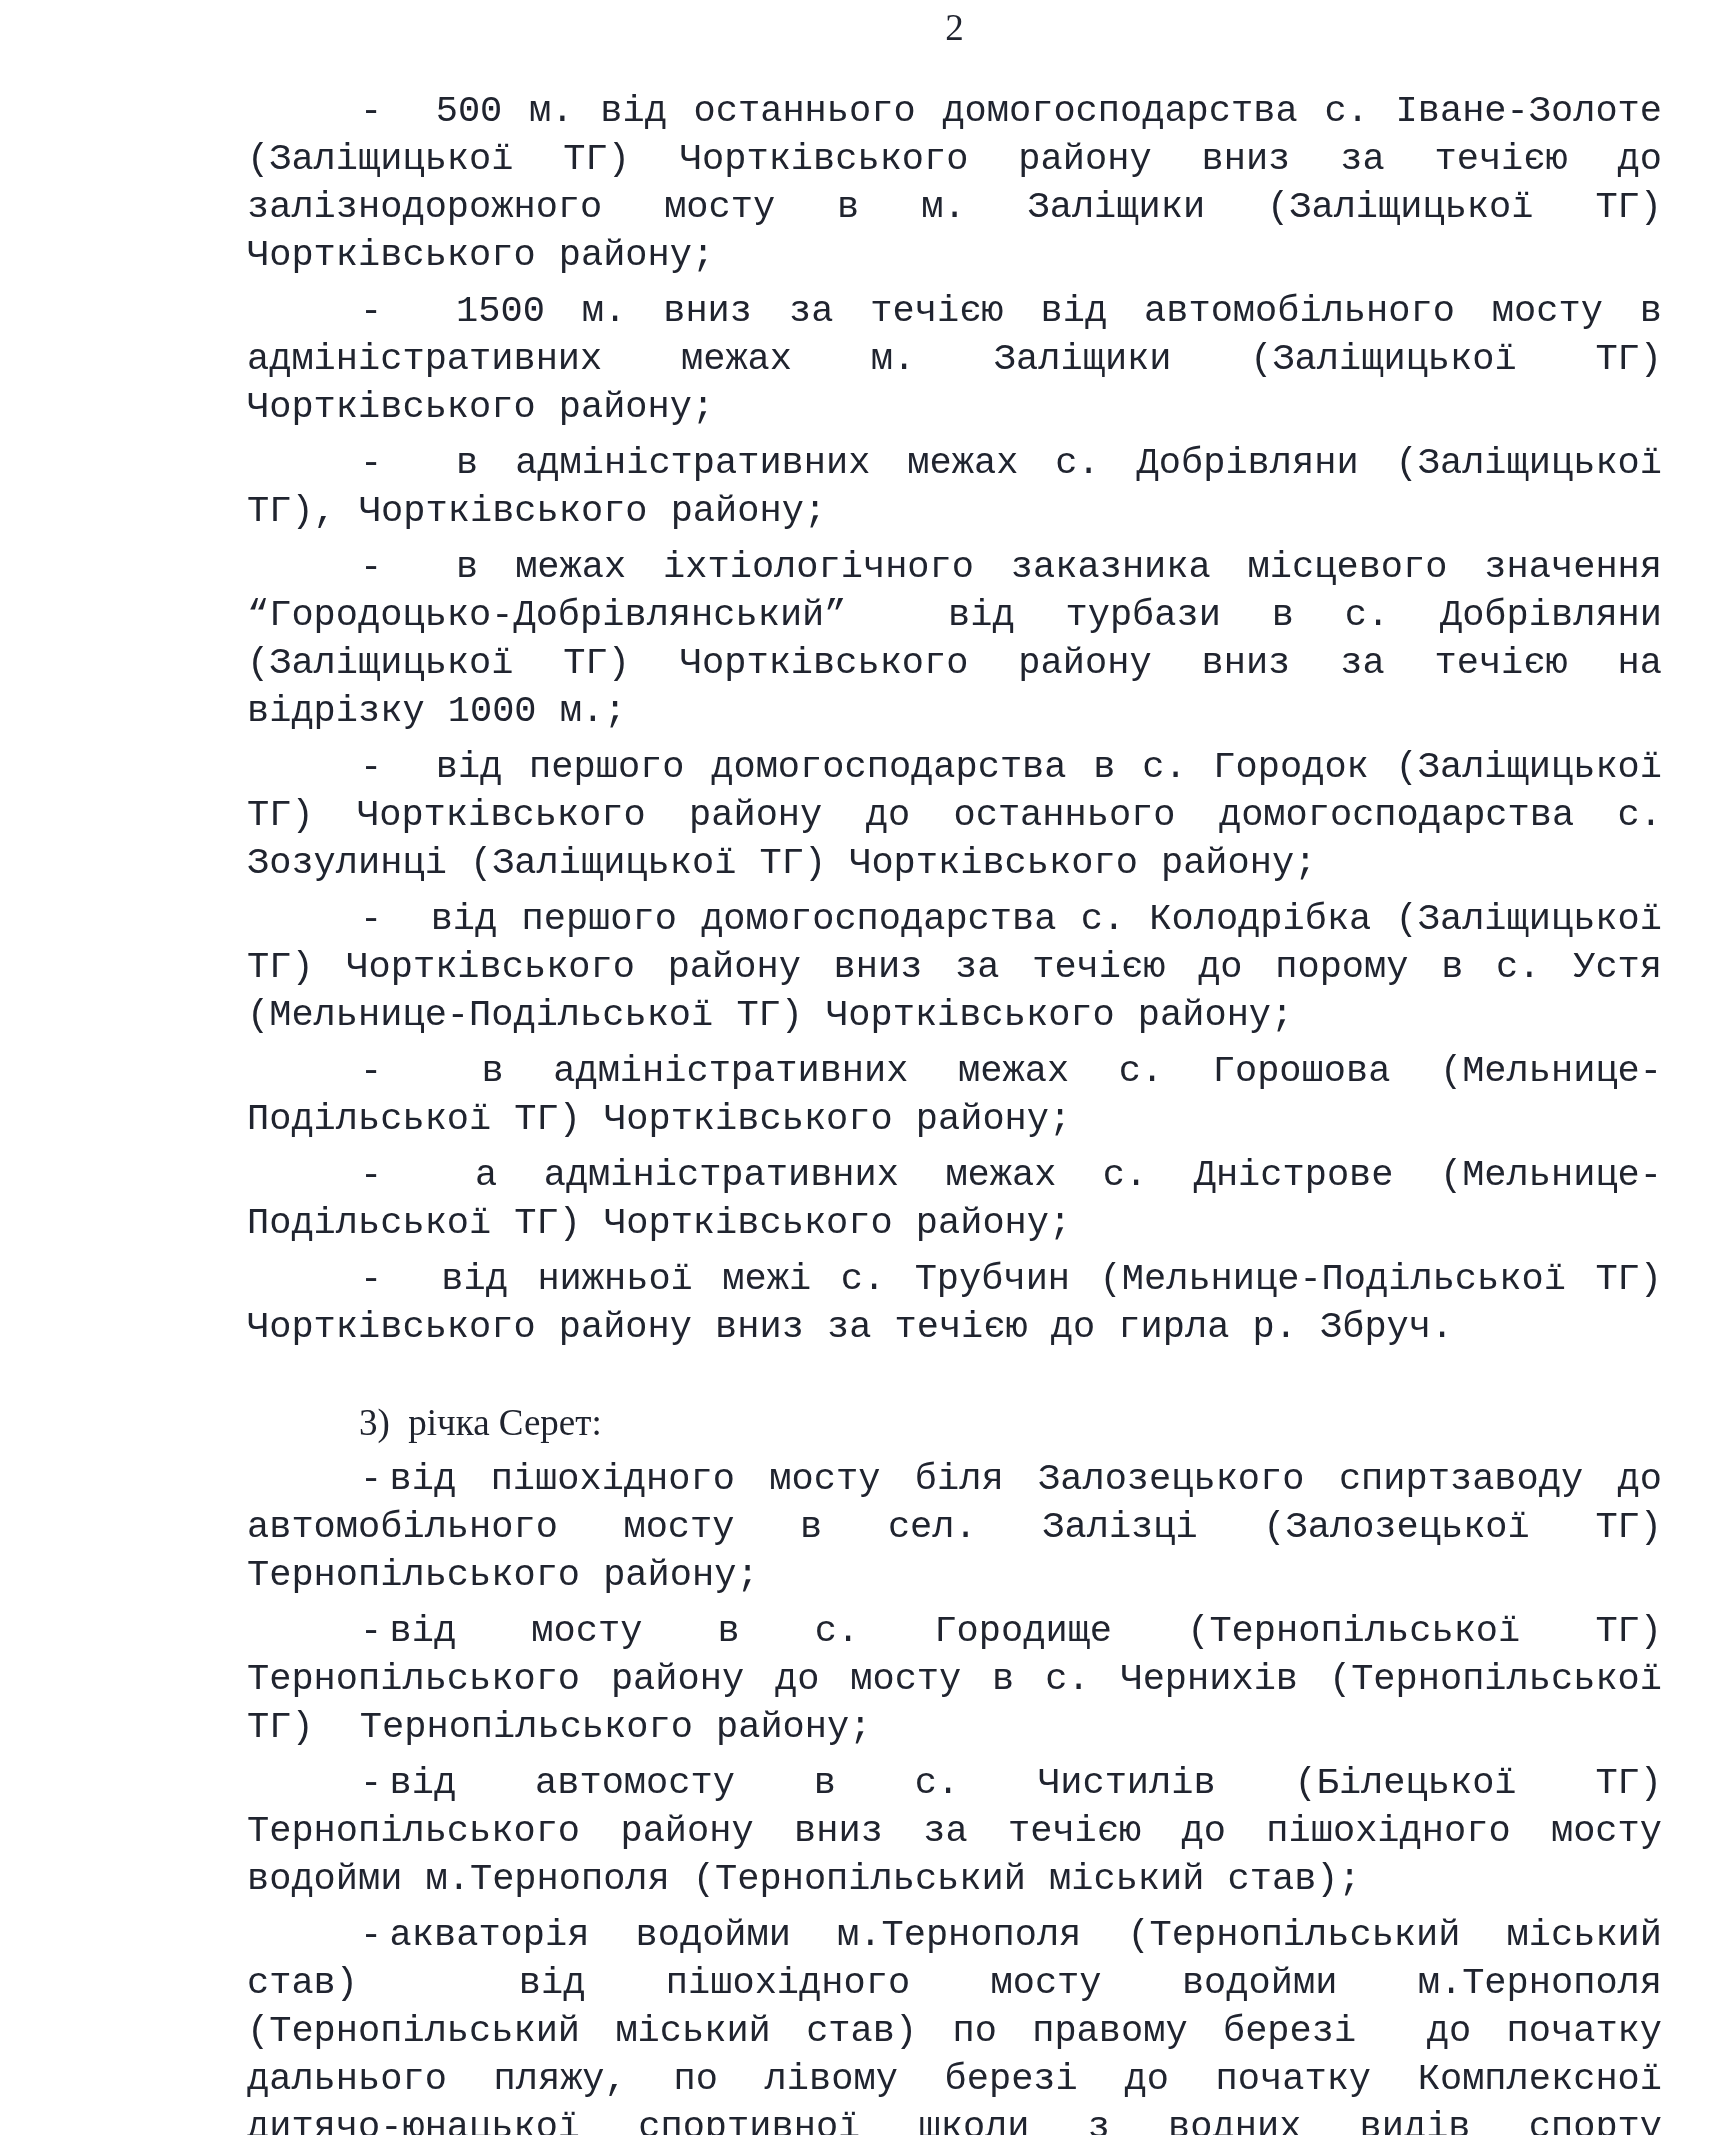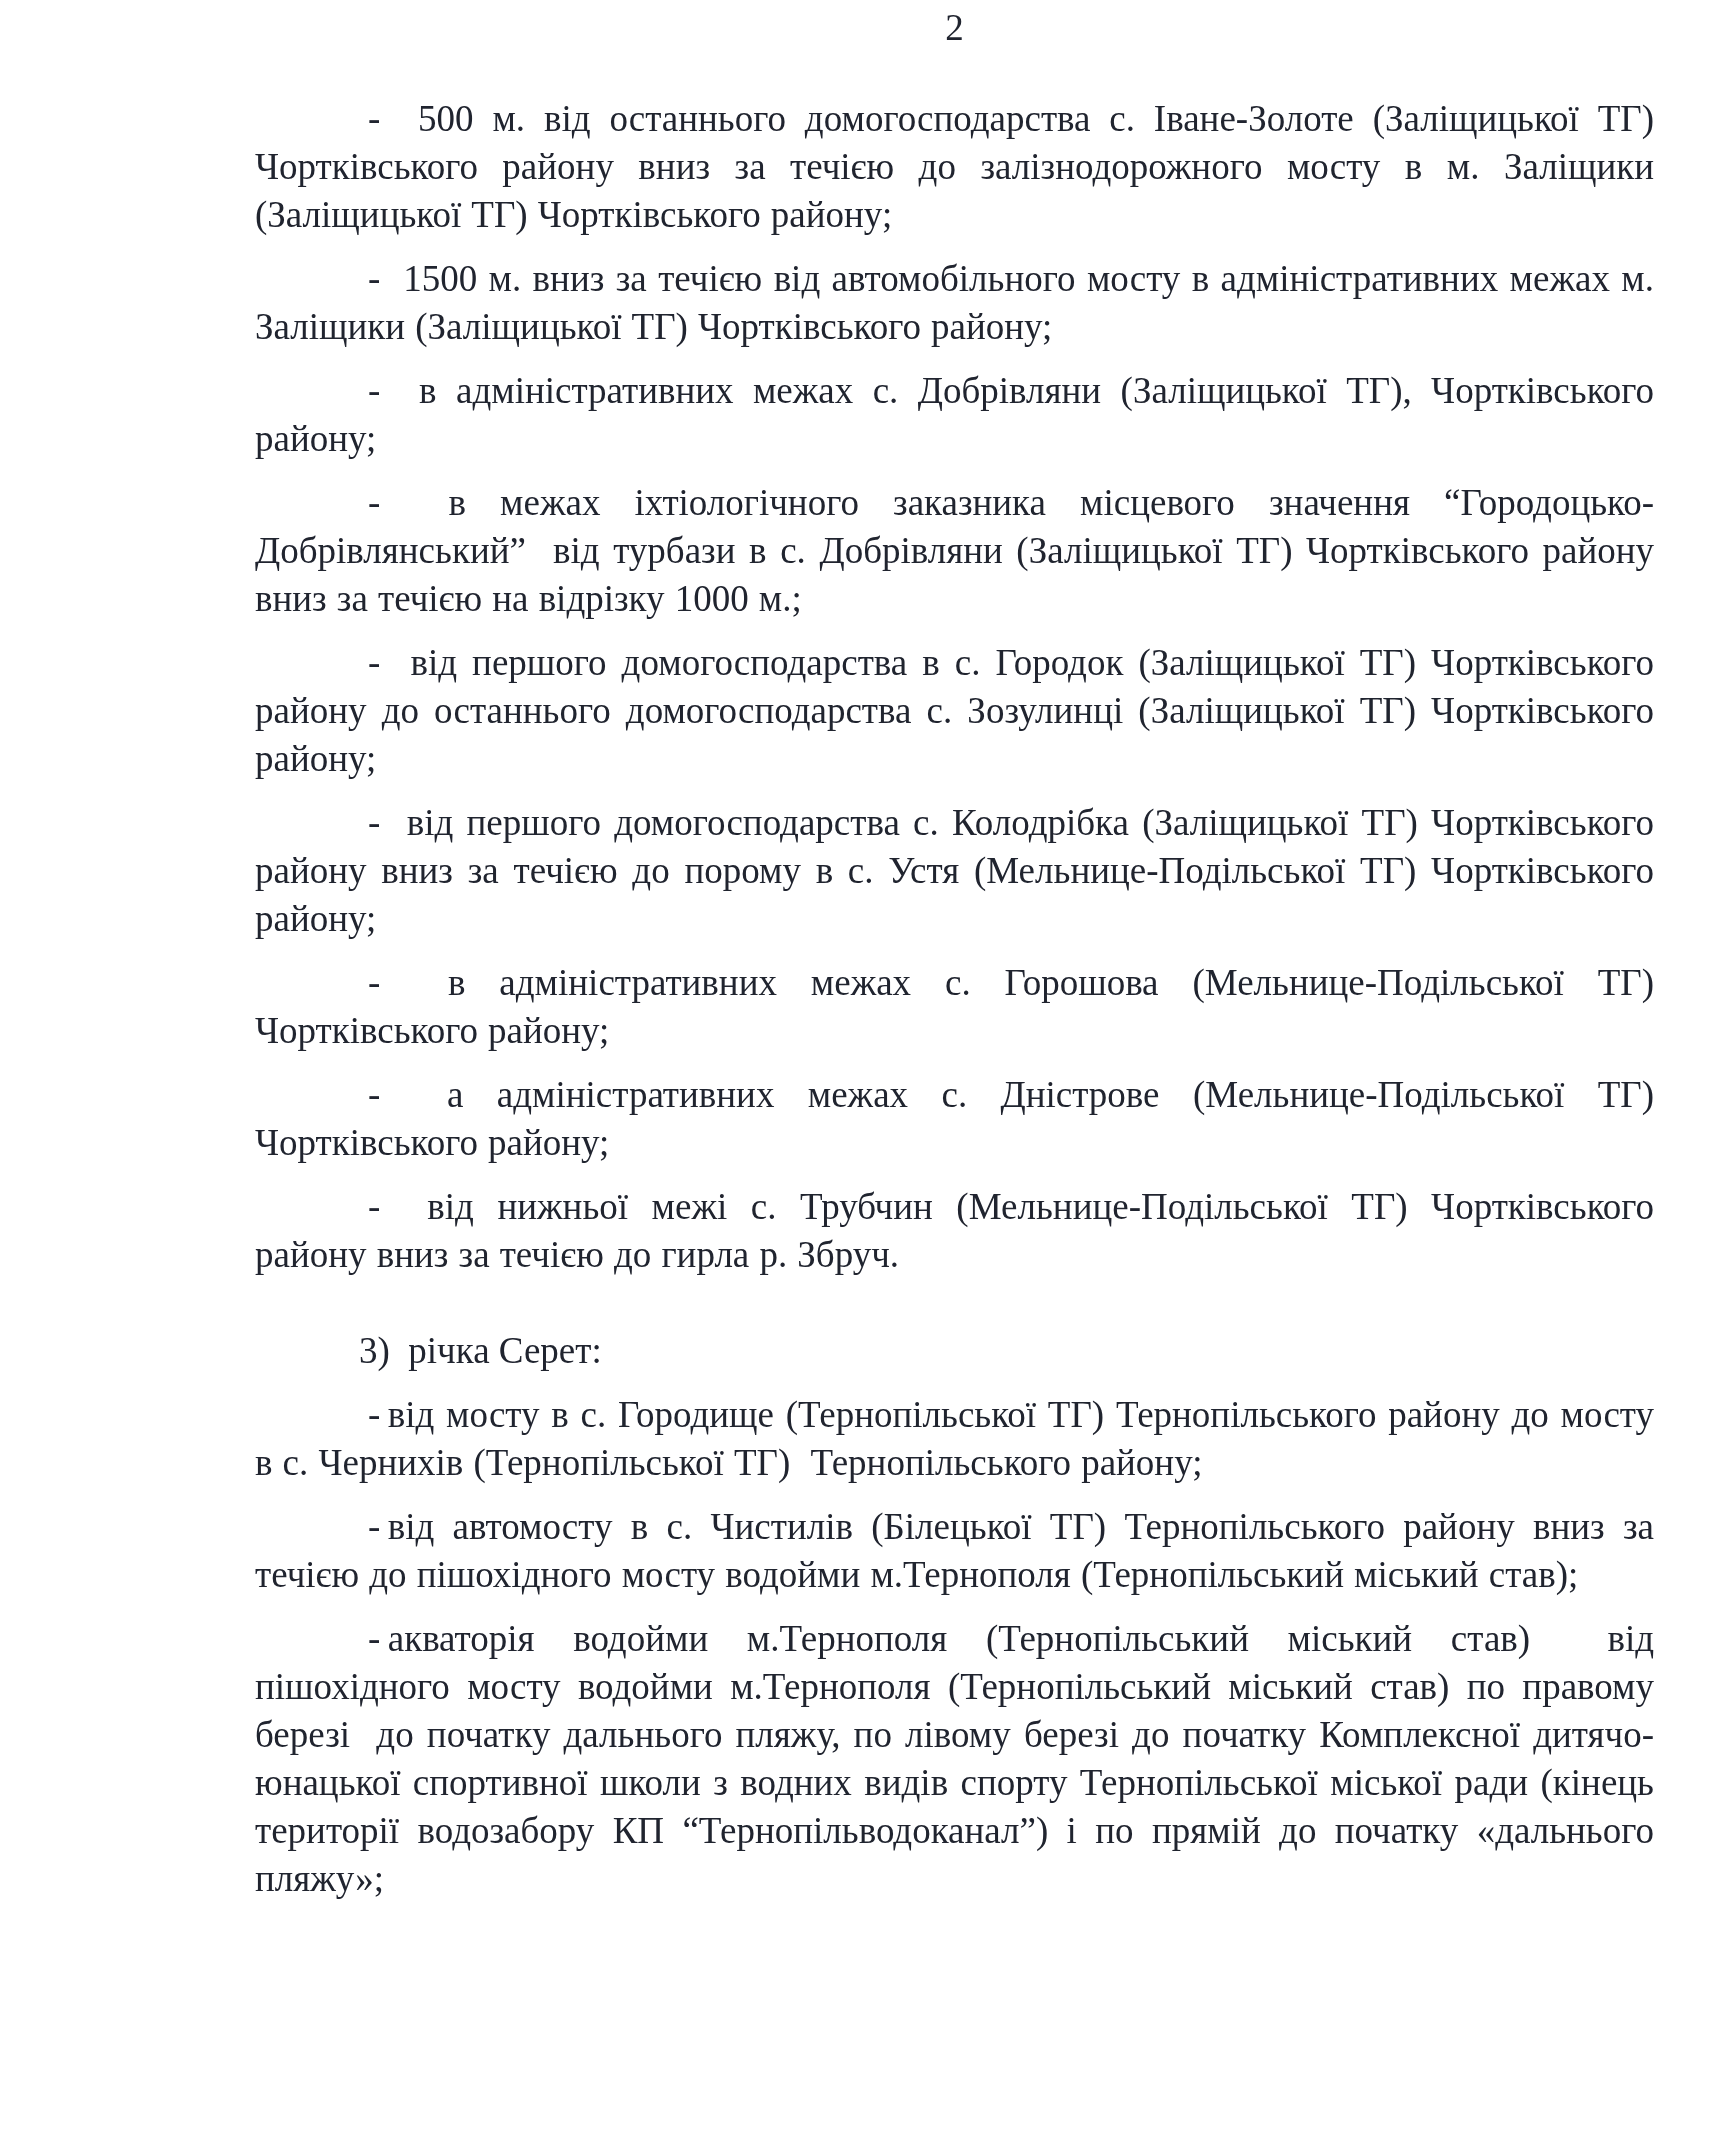--- a/index.html
+++ b/index.html
@@ -25,29 +25,30 @@
     font-size: 37px;
     line-height: 41px;
   }
   .doc-body {
     position: absolute;
     top: 79px;
     left: 239px;
     width: 1431px;
   }
   p.item {
-    margin: 16px;
+    margin: 8px;
     font-size: 37px;
     line-height: 48px;
     text-align: justify;
     text-align-last: left;
     text-indent: 113px;
     white-space: pre-wrap;
     word-spacing: 0.9px;
     hyphens: none;
+    font-family: Liberation Mono, monospace;
   }
   h2.section-heading {
     margin: 48px 0 0 120px;
     font-size: 37px;
     line-height: 48px;
     font-weight: normal;
     white-space: pre-wrap;
   }
 </style>
 </head>
@@ -64,19 +65,20 @@
     <p class="item">-  в адміністративних межах с. Добрівляни (Заліщицької ТГ), Чортківського району;</p>
     <p class="item">-  в межах іхтіологічного заказника місцевого значення “Городоцько-Добрівлянський”  від турбази в с. Добрівляни (Заліщицької ТГ) Чортківського району вниз за течією на відрізку 1000 м.;</p>
     <p class="item">-  від першого домогосподарства в с. Городок (Заліщицької ТГ) Чортківського району до останнього домогосподарства с. Зозулинці (Заліщицької ТГ) Чортківського району;</p>
     <p class="item">-  від першого домогосподарства с. Колодрібка (Заліщицької ТГ) Чортківського району вниз за течією до порому в с. Устя (Мельнице-Подільської ТГ) Чортківського району;</p>
     <p class="item">-  в адміністративних межах с. Горошова (Мельнице-Подільської ТГ) Чортківського району;</p>
     <p class="item">-  а адміністративних межах с. Дністрове (Мельнице-Подільської ТГ) Чортківського району;</p>
     <p class="item">-  від нижньої межі с. Трубчин (Мельнице-Подільської ТГ) Чортківського району вниз за течією до гирла р. Збруч.</p>
 
     <h2 class="section-heading">3)  річка Серет:</h2>
 
+    <p class="item">- від пішохідного мосту біля Залозецького спиртзаводу до автомобільного мосту в сел. Залізці (Залозецької ТГ) Тернопільського району;</p>
     <p class="item">- від мосту в с. Городище (Тернопільської ТГ) Тернопільського району до мосту в с. Чернихів (Тернопільської ТГ)  Тернопільського району;</p>
     <p class="item">- від автомосту в с. Чистилів (Білецької ТГ) Тернопільського району вниз за течією до пішохідного мосту водойми м.Тернополя (Тернопільський міський став);</p>
     <p class="item">- акваторія водойми м.Тернополя (Тернопільський міський став)  від пішохідного мосту водойми м.Тернополя (Тернопільський міський став) по правому березі  до початку дальнього пляжу, по лівому березі до початку Комплексної дитячо-юнацької спортивної школи з водних видів спорту Тернопільської міської ради (кінець території водозабору КП “Тернопільводоканал”) і по прямій до початку «дальнього пляжу»;</p>
 
   </div>
 </div>
 
 
 </body></html>

